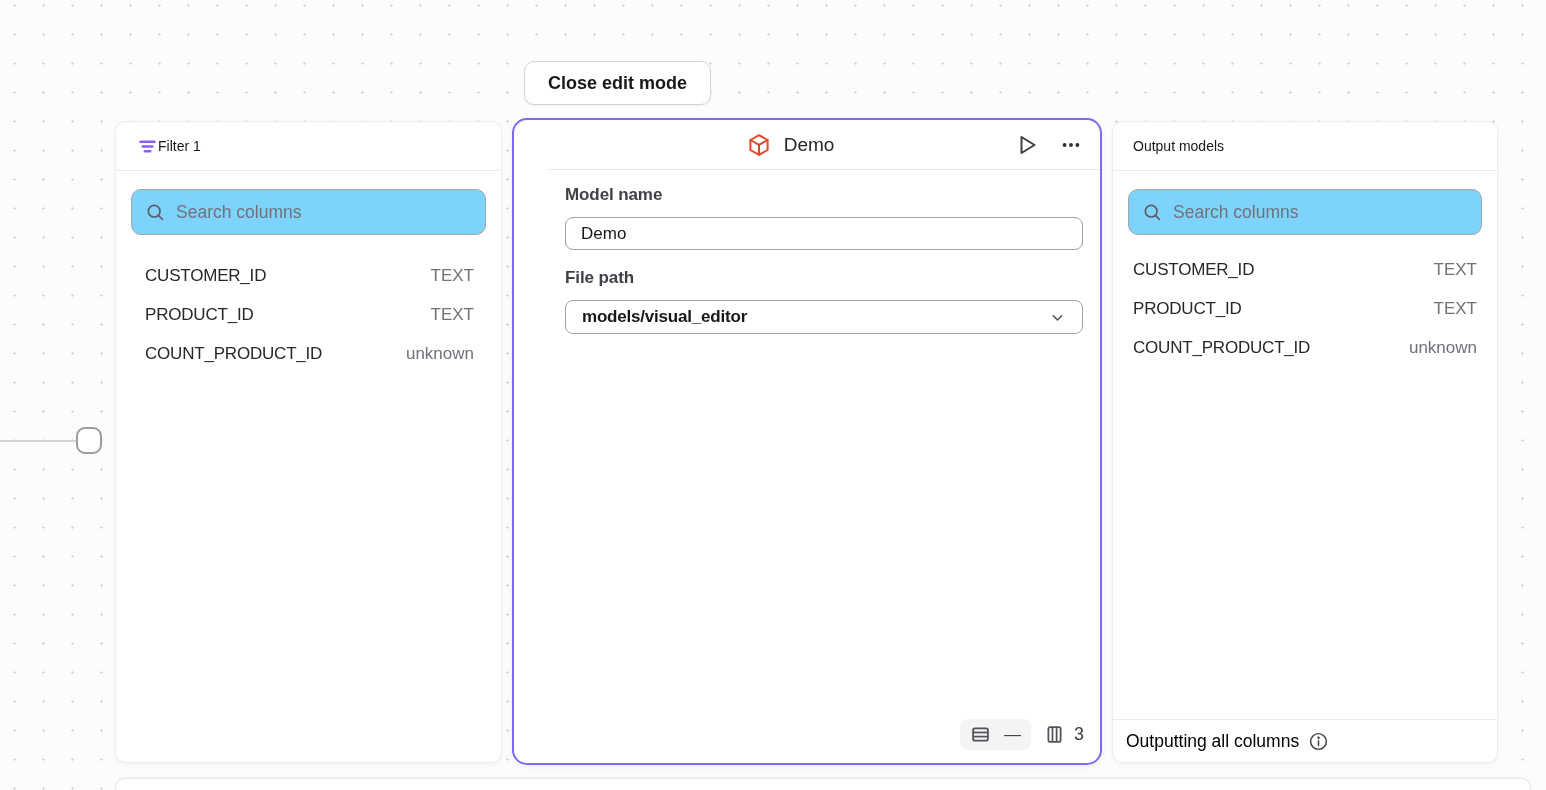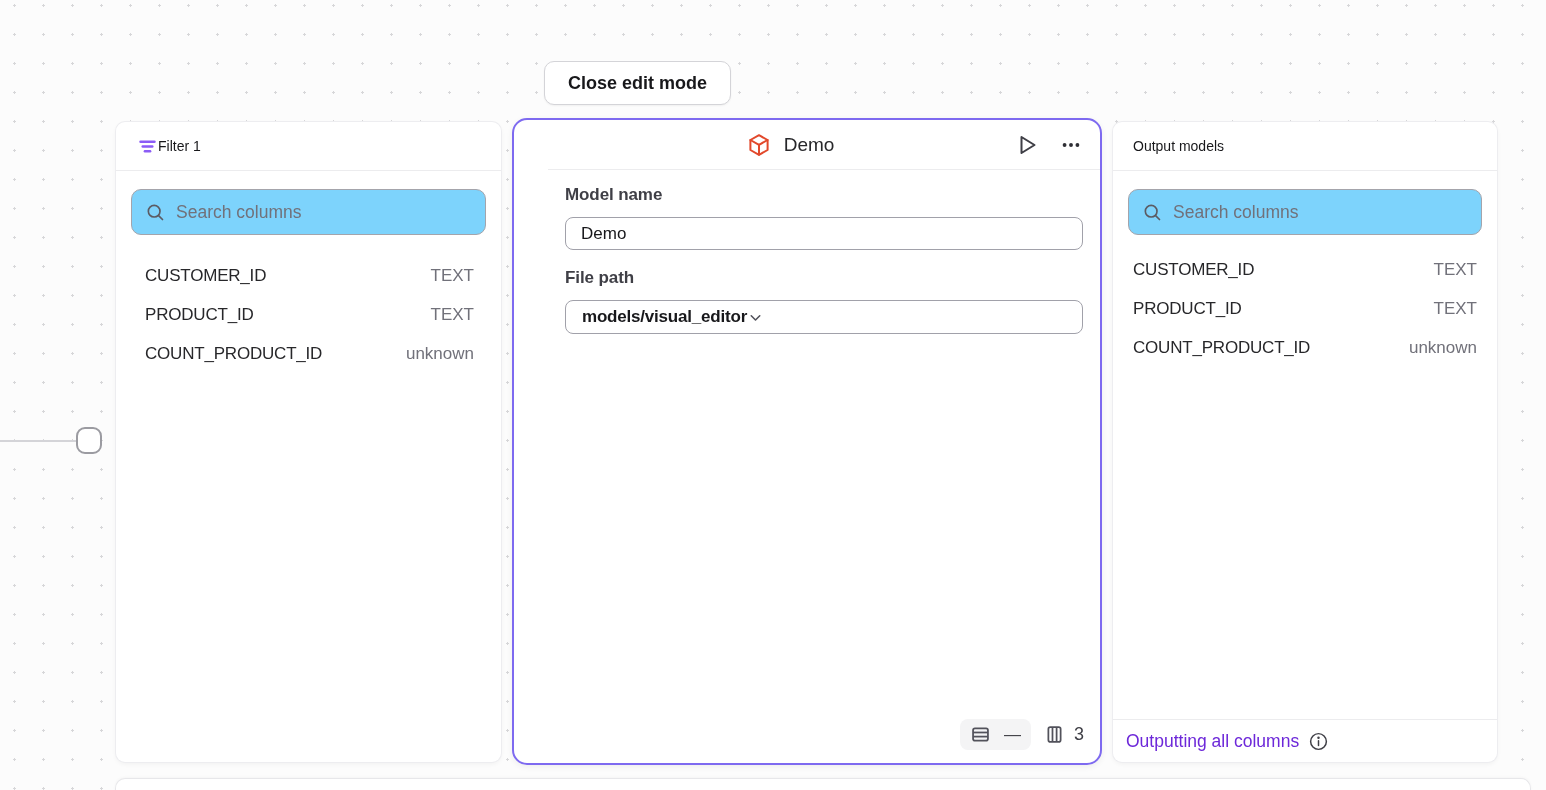--- a/index.html
+++ b/index.html
@@ -13,21 +13,21 @@
     position: relative;
     width: 1546px; height: 790px;
     background-color: #fcfcfc;
     background-image: radial-gradient(circle, #d7d7d9 1.2px, transparent 1.3px);
     background-size: 29px 29px;
     background-position: 0px 20px;
   }
 
   
   .close-btn {
-    position: absolute; left: 544px; top: 61px;
+    position: absolute; left: 524px; top: 61px;
     height: 44px; padding: 0 23px;
     background: #ffffff;
     border: 1px solid #d4d4d8; border-radius: 10px;
     font-family: "Liberation Sans", sans-serif;
     font-size: 18px; font-weight: 700; color: #18181b;
     display: flex; align-items: center;
     box-shadow: 0 1px 2px rgba(0,0,0,.05);
     cursor: pointer;
   }
 
@@ -92,21 +92,21 @@
   .text-input {
     margin-top: 12px; width: 100%; height: 33px;
     border: 1px solid #a1a1aa; border-radius: 8px;
     padding: 0 15px; font-family: "Liberation Sans", sans-serif;
     font-size: 17px; color: #18181b; outline: none;
   }
   .field-label.second { margin-top: 18px; }
   .select-input {
     margin-top: 12px; width: 100%; height: 34px;
     border: 1px solid #a1a1aa; border-radius: 8px;
-    padding: 0 16px; display: flex; align-items: center; justify-content: flex-start;
+    padding: 0 16px; display: flex; align-items: center; justify-content: space-between;
     cursor: pointer; background: #fff;
   }
   .select-value { font-size: 17px; font-weight: 700; color: #18181b; letter-spacing: -0.2px; }
   .model-stats {
     position: absolute; right: 16px; bottom: 13px;
     display: flex; align-items: center; gap: 13px;
   }
   .stat-pill {
     display: flex; align-items: center; gap: 13px;
     background: #f4f4f5; border-radius: 8px; padding: 5px 10px; cursor: pointer;
@@ -116,21 +116,21 @@
   .stat-num { font-size: 18px; color: #3f3f46; }
 
   
   .panel-output { left: 1113px; top: 122px; width: 384px; height: 640px; }
   .panel-output .card-header { padding: 0 20px; }
   .panel-output .col-list { padding: 15px 20px 0 20px; }
   .output-footer {
     position: absolute; left: 0; right: 0; bottom: 0; height: 43px;
     border-top: 1px solid #ececee;
     display: flex; align-items: center; gap: 9px; padding: 0 13px;
-    font-size: 17.5px; color: #6d28d9;
+    font-size: 17.5px; color: #000000;
   }
 
   
   .bottom-panel {
     position: absolute; left: 115px; top: 778px; width: 1416px; height: 14px;
     background: #fff; border: 1px solid #e7e7ea; border-bottom: none;
     border-radius: 10px 10px 0 0;
     box-shadow: 0 -1px 3px rgba(0,0,0,.03);
   }
 

